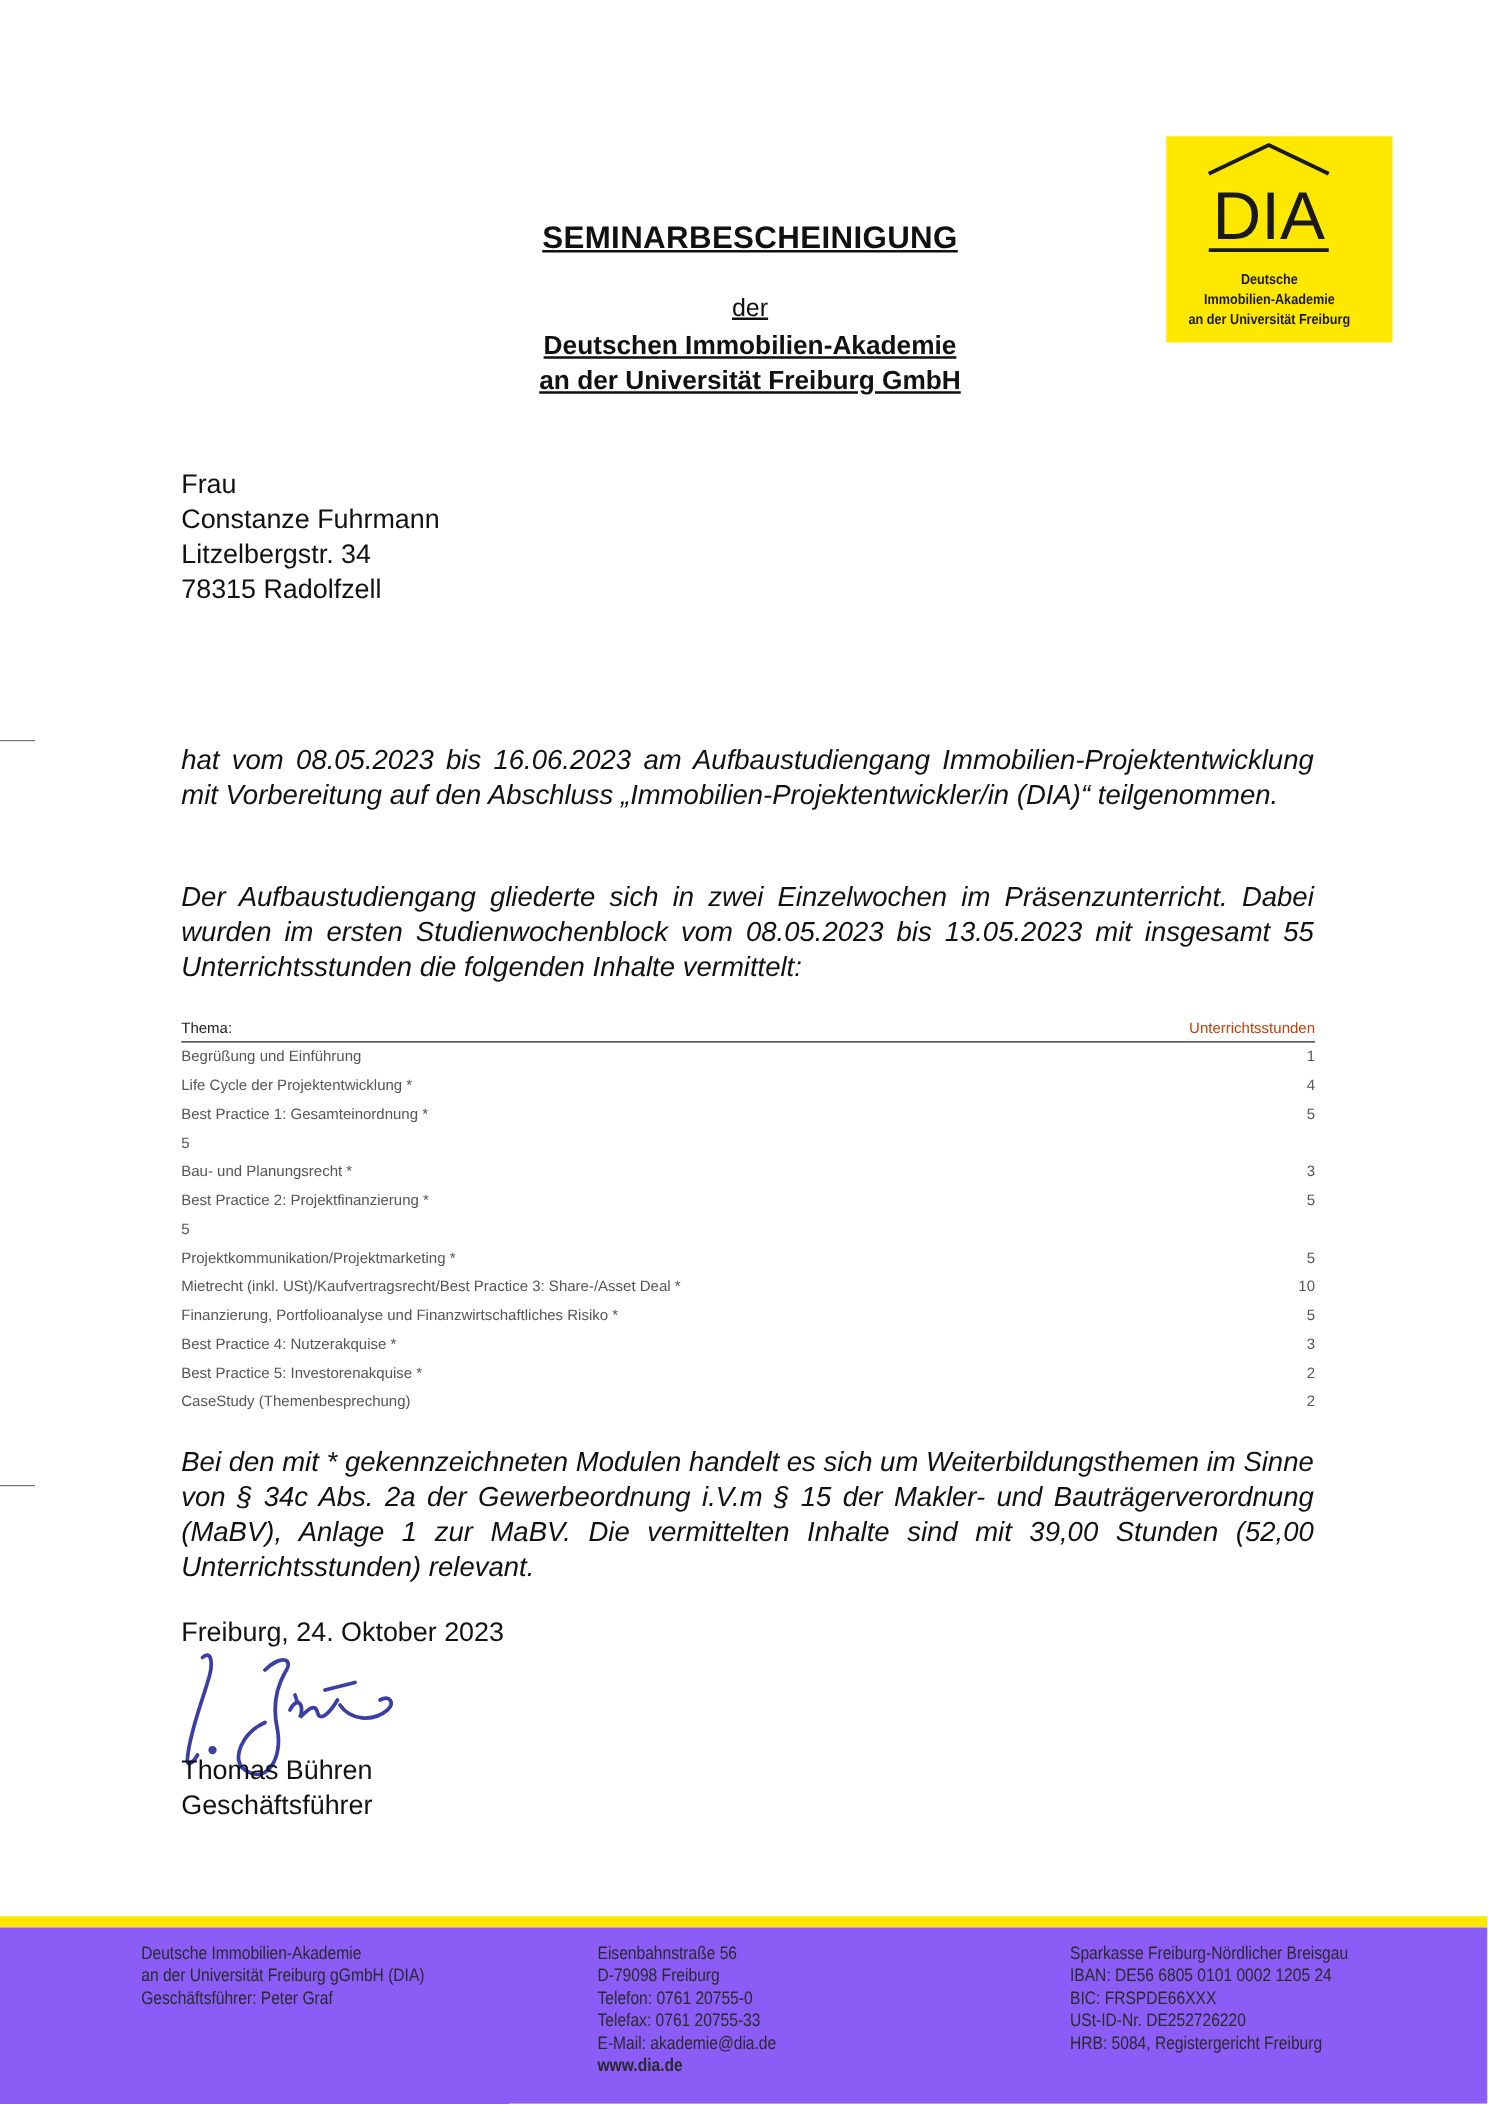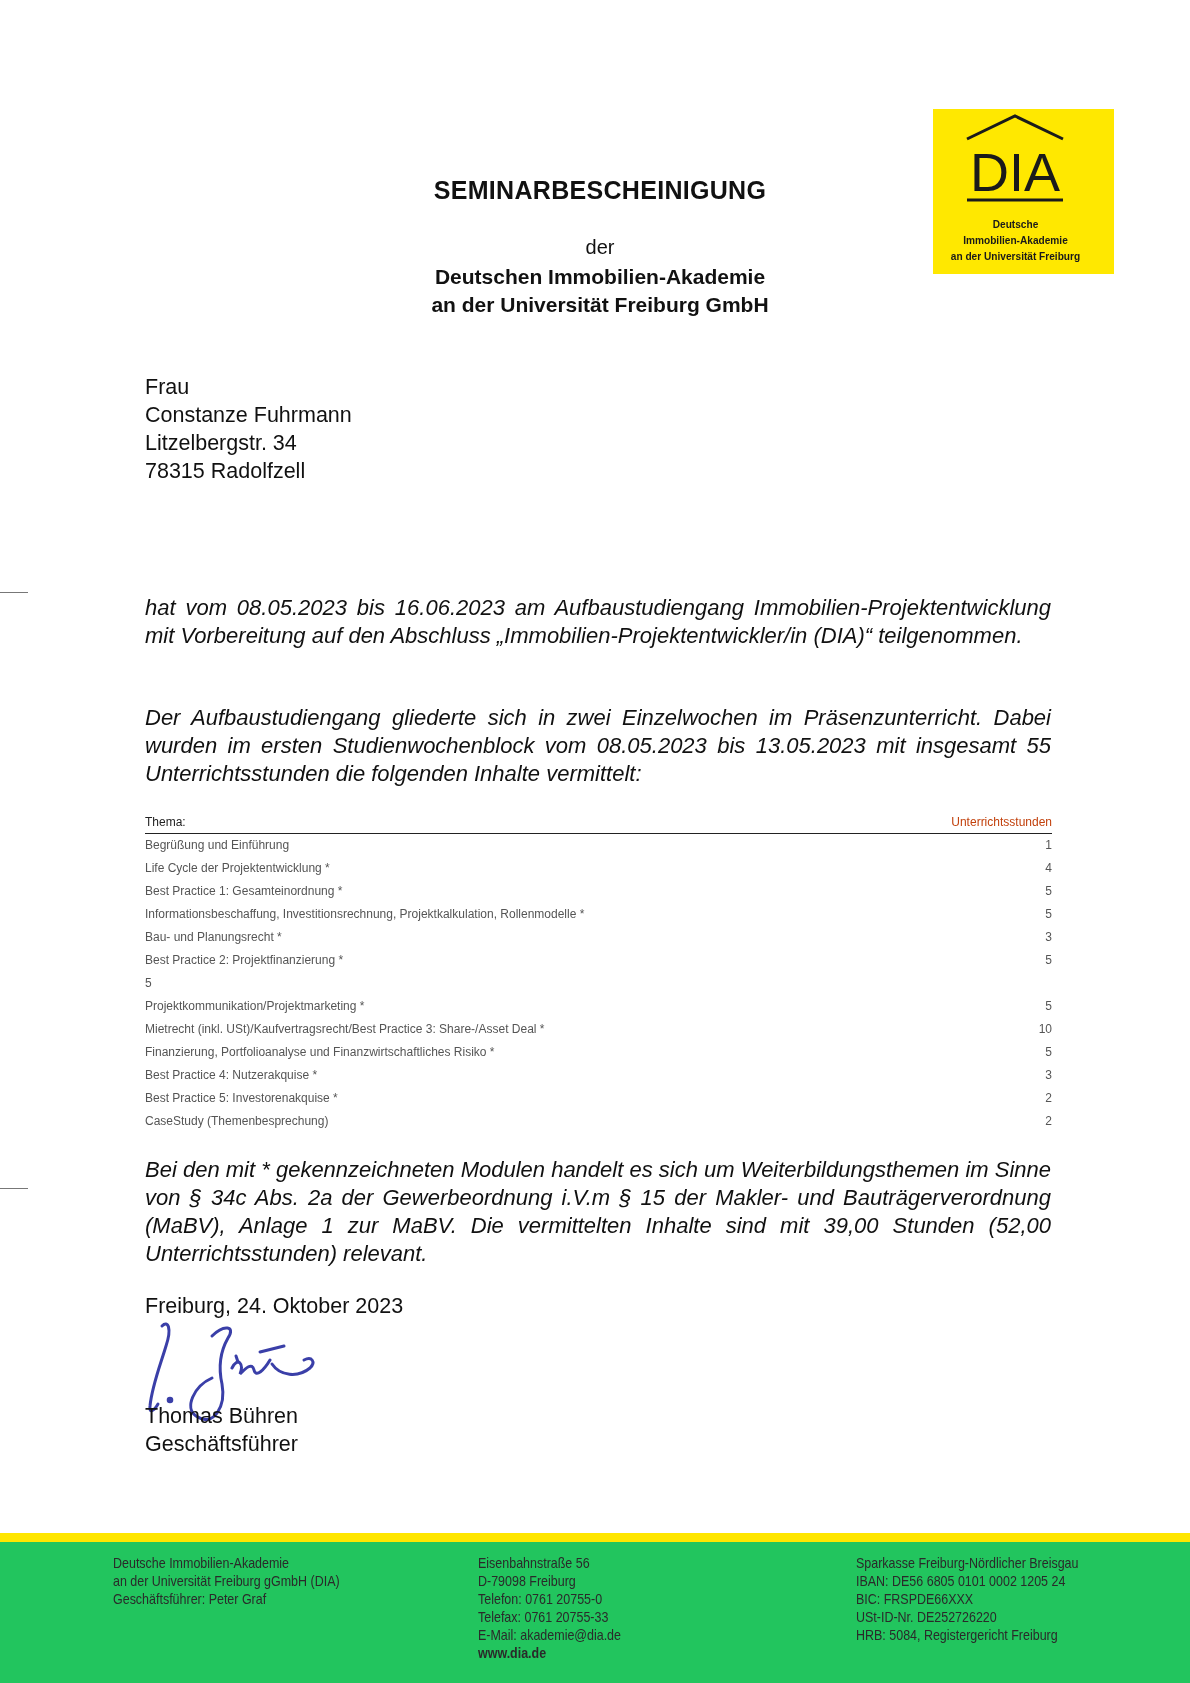--- a/index.html
+++ b/index.html
@@ -13,21 +13,21 @@
     position: absolute; left: 933px; top: 109px; width: 165px; height: 165px;
     background: #ffe800;
     padding-left: 16px;
   }
   .logo svg { position: absolute; left: 0; top: 0; }
   .logo-text {
     position: absolute; left: 0; top: 107px; width: 165px; text-align: center;
     font-family: "Liberation Sans", sans-serif; font-weight: bold; font-size: 11.5px;
     line-height: 16px; color: #1a1a1a; transform: scaleX(0.88);
   }
-  .header { position: absolute; left: 300px; width: 600px; text-align: center; }
+  .header { position: absolute; left: 300px; width: 600px; text-align: center; text-decoration: underline; }
   .title { top: 176px; font-size: 25px; font-weight: bold; letter-spacing: 0.3px; }
   .der { top: 236px; font-size: 20px; }
   .org { top: 263px; font-size: 21px; font-weight: bold; line-height: 28px; }
   .address { position: absolute; left: 145px; top: 373px; font-size: 21.5px; line-height: 28px; }
   .para {
     position: absolute; left: 145px; width: 906px; font-size: 22px; line-height: 28px;
     text-align: justify; transform-origin: left top; font-style: italic;
   }
   .para.narrow { font-family: "Liberation Sans Narrow", "Liberation Sans", sans-serif; }
   .p1 { top: 594px; }
@@ -39,21 +39,21 @@
   }
   .thead { display: flex; justify-content: space-between; border-bottom: 1.5px solid #222; color: #222; height: 22px; }
   .thead span:last-child { color: #c2410c; }
   .trow { display: flex; justify-content: space-between; }
   .place-date { position: absolute; left: 145px; top: 1294px; font-size: 21.5px; }
   .signature { position: absolute; left: 140px; top: 1316px; }
   .signer { position: absolute; left: 145px; top: 1402px; font-size: 21.5px; line-height: 28px; }
   .footer-stripe { position: absolute; left: 0; top: 1533px; width: 1190px; height: 9px; background: #ffe600; }
   .footer {
     position: absolute; left: 0; top: 1542px; width: 1190px; height: 141px;
-    background: #22c55e;
+    background: #8b5cf6;
   }
   .fcol {
     position: absolute; top: 12px; font-size: 14.5px; line-height: 18px; color: #2a2a2a;
     transform: scaleX(0.86); transform-origin: left top; white-space: nowrap;
   }
   .fcol .b { font-weight: bold; }
   .fc1 { left: 113px; }
   .fc2 { left: 478px; }
   .fc3 { left: 856px; }
 </style>
@@ -104,21 +104,20 @@
     </div>
   <div class="trow">
       <span>Life Cycle der Projektentwicklung *</span>
       <span>4</span>
     </div>
   <div class="trow">
       <span>Best Practice 1: Gesamteinordnung *</span>
       <span>5</span>
     </div>
   <div class="trow">
-      <span>Informationsbeschaffung, Investitionsrechnung, Projektkalkulation, Rollenmodelle *</span>
       <span>5</span>
     </div>
   <div class="trow">
       <span>Bau- und Planungsrecht *</span>
       <span>3</span>
     </div>
   <div class="trow">
       <span>Best Practice 2: Projektfinanzierung *</span>
       <span>5</span>
     </div>

